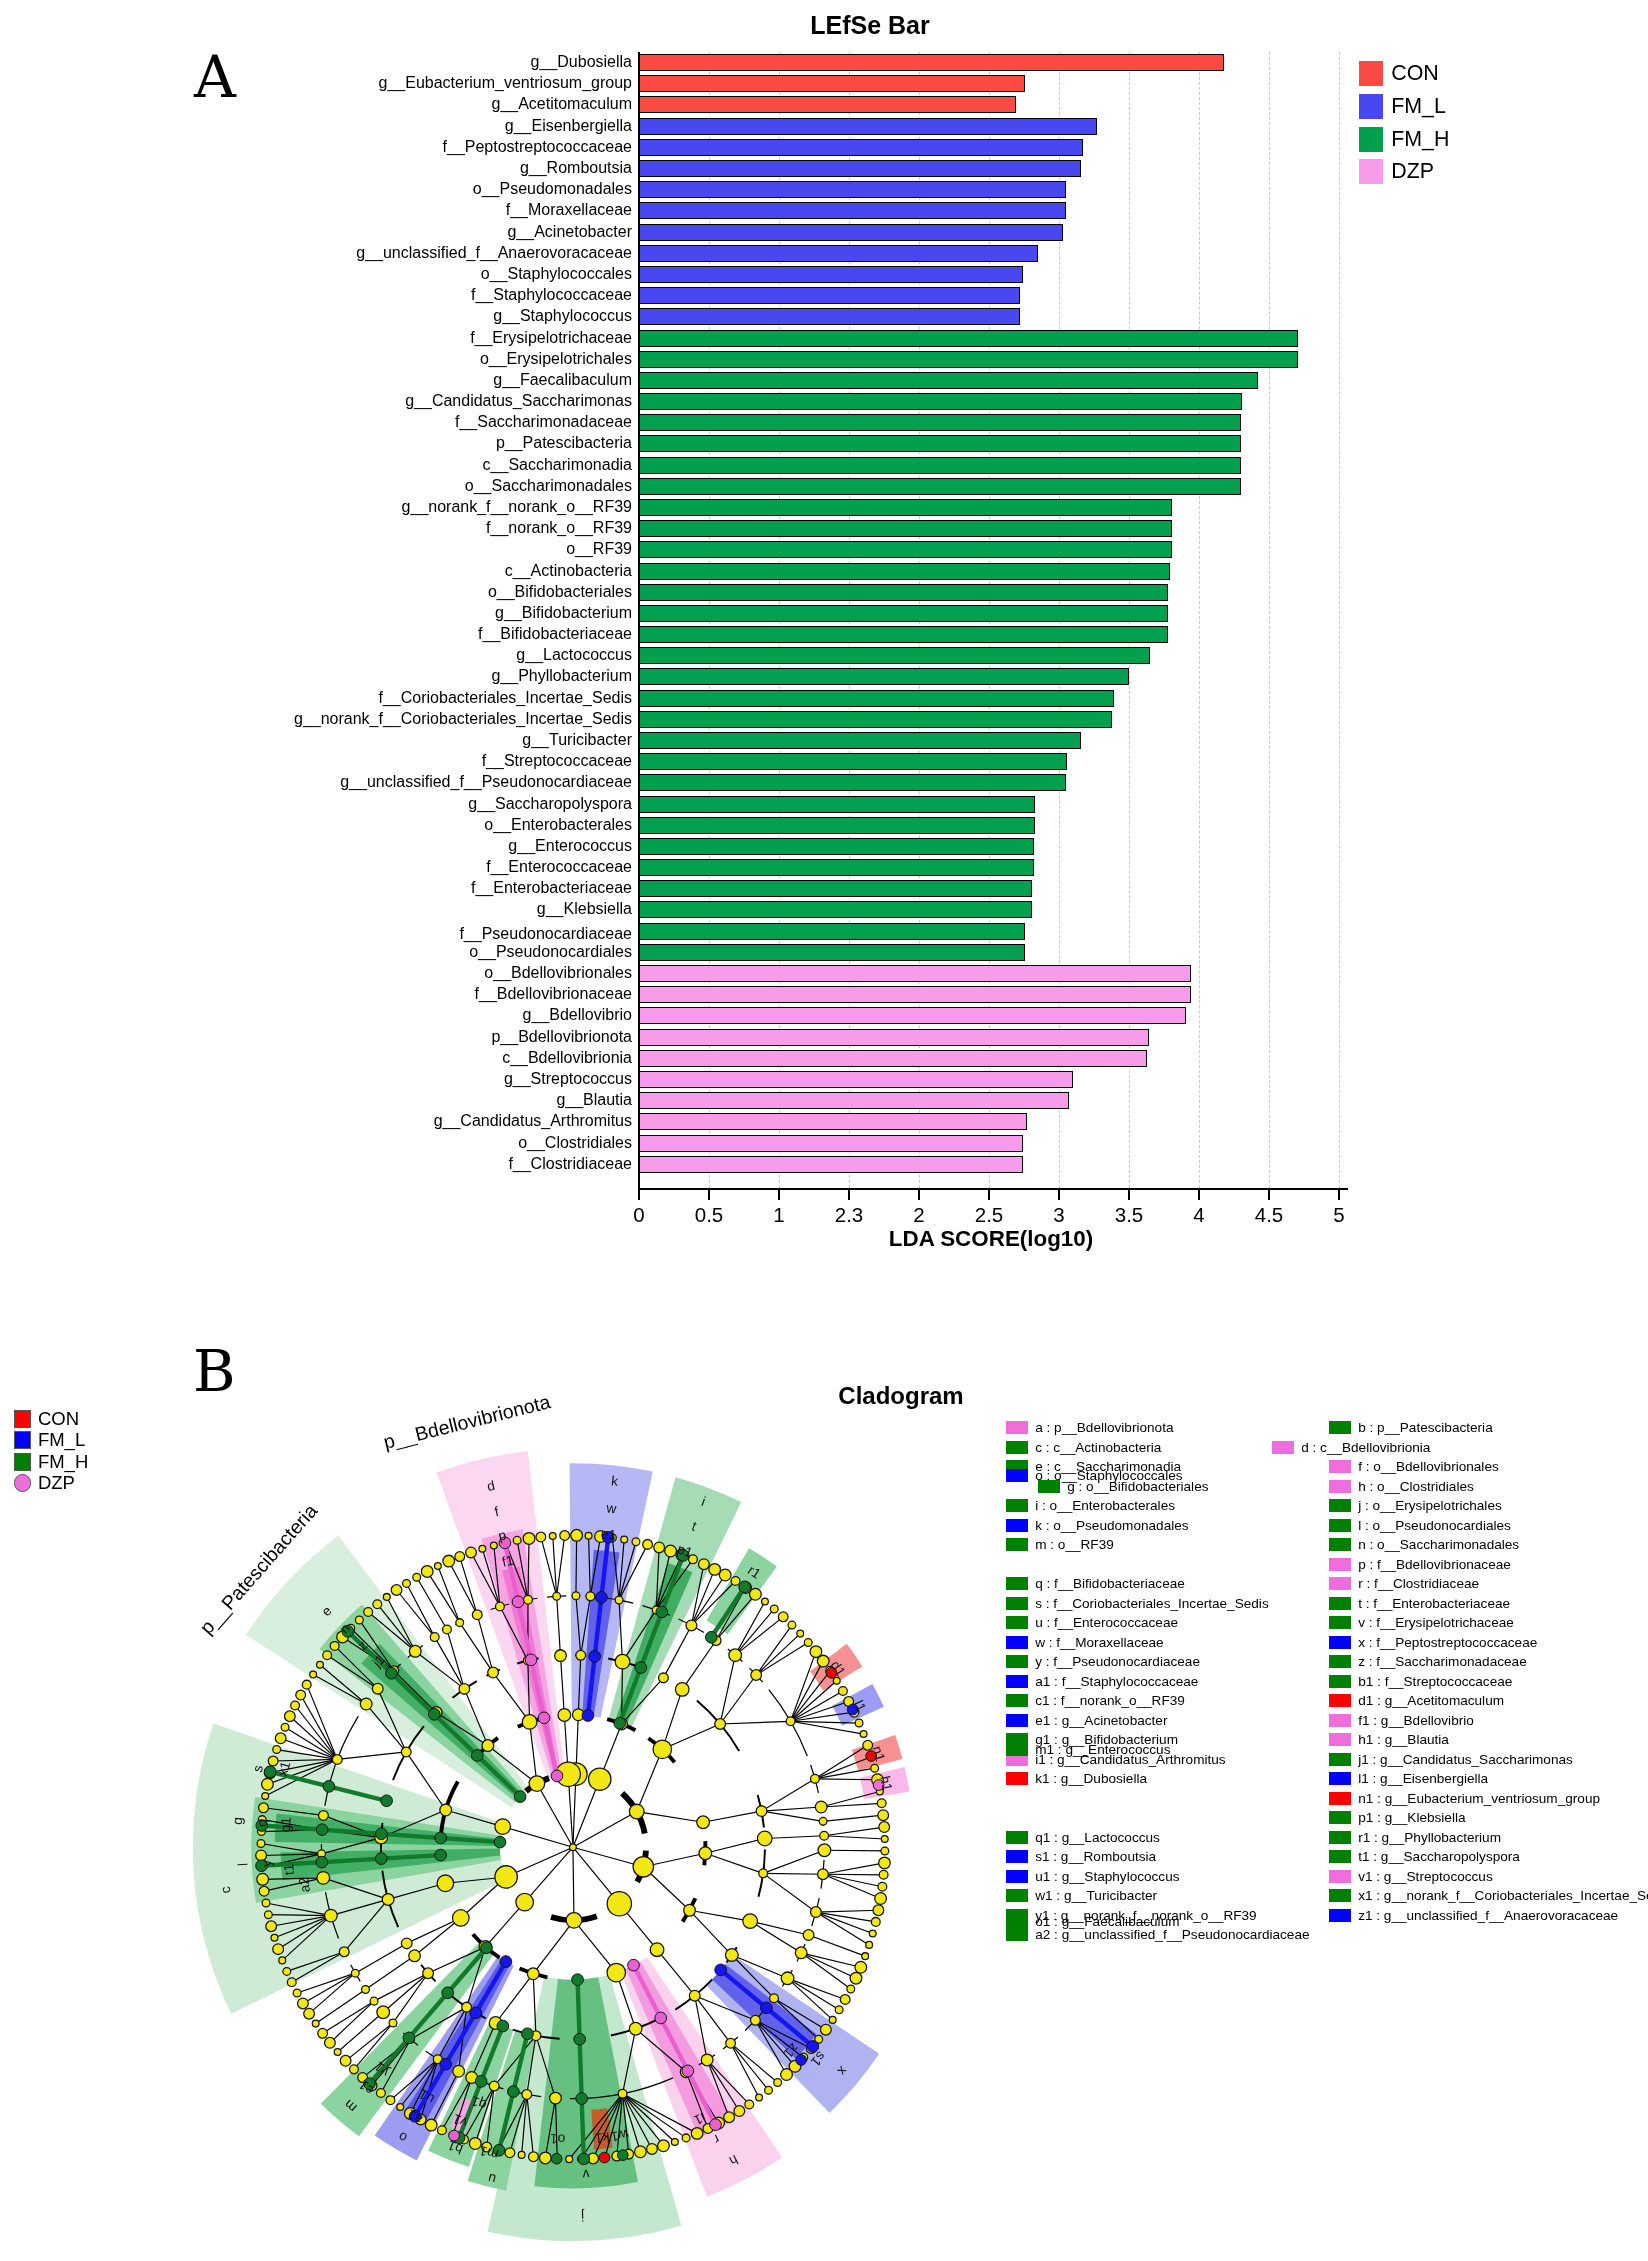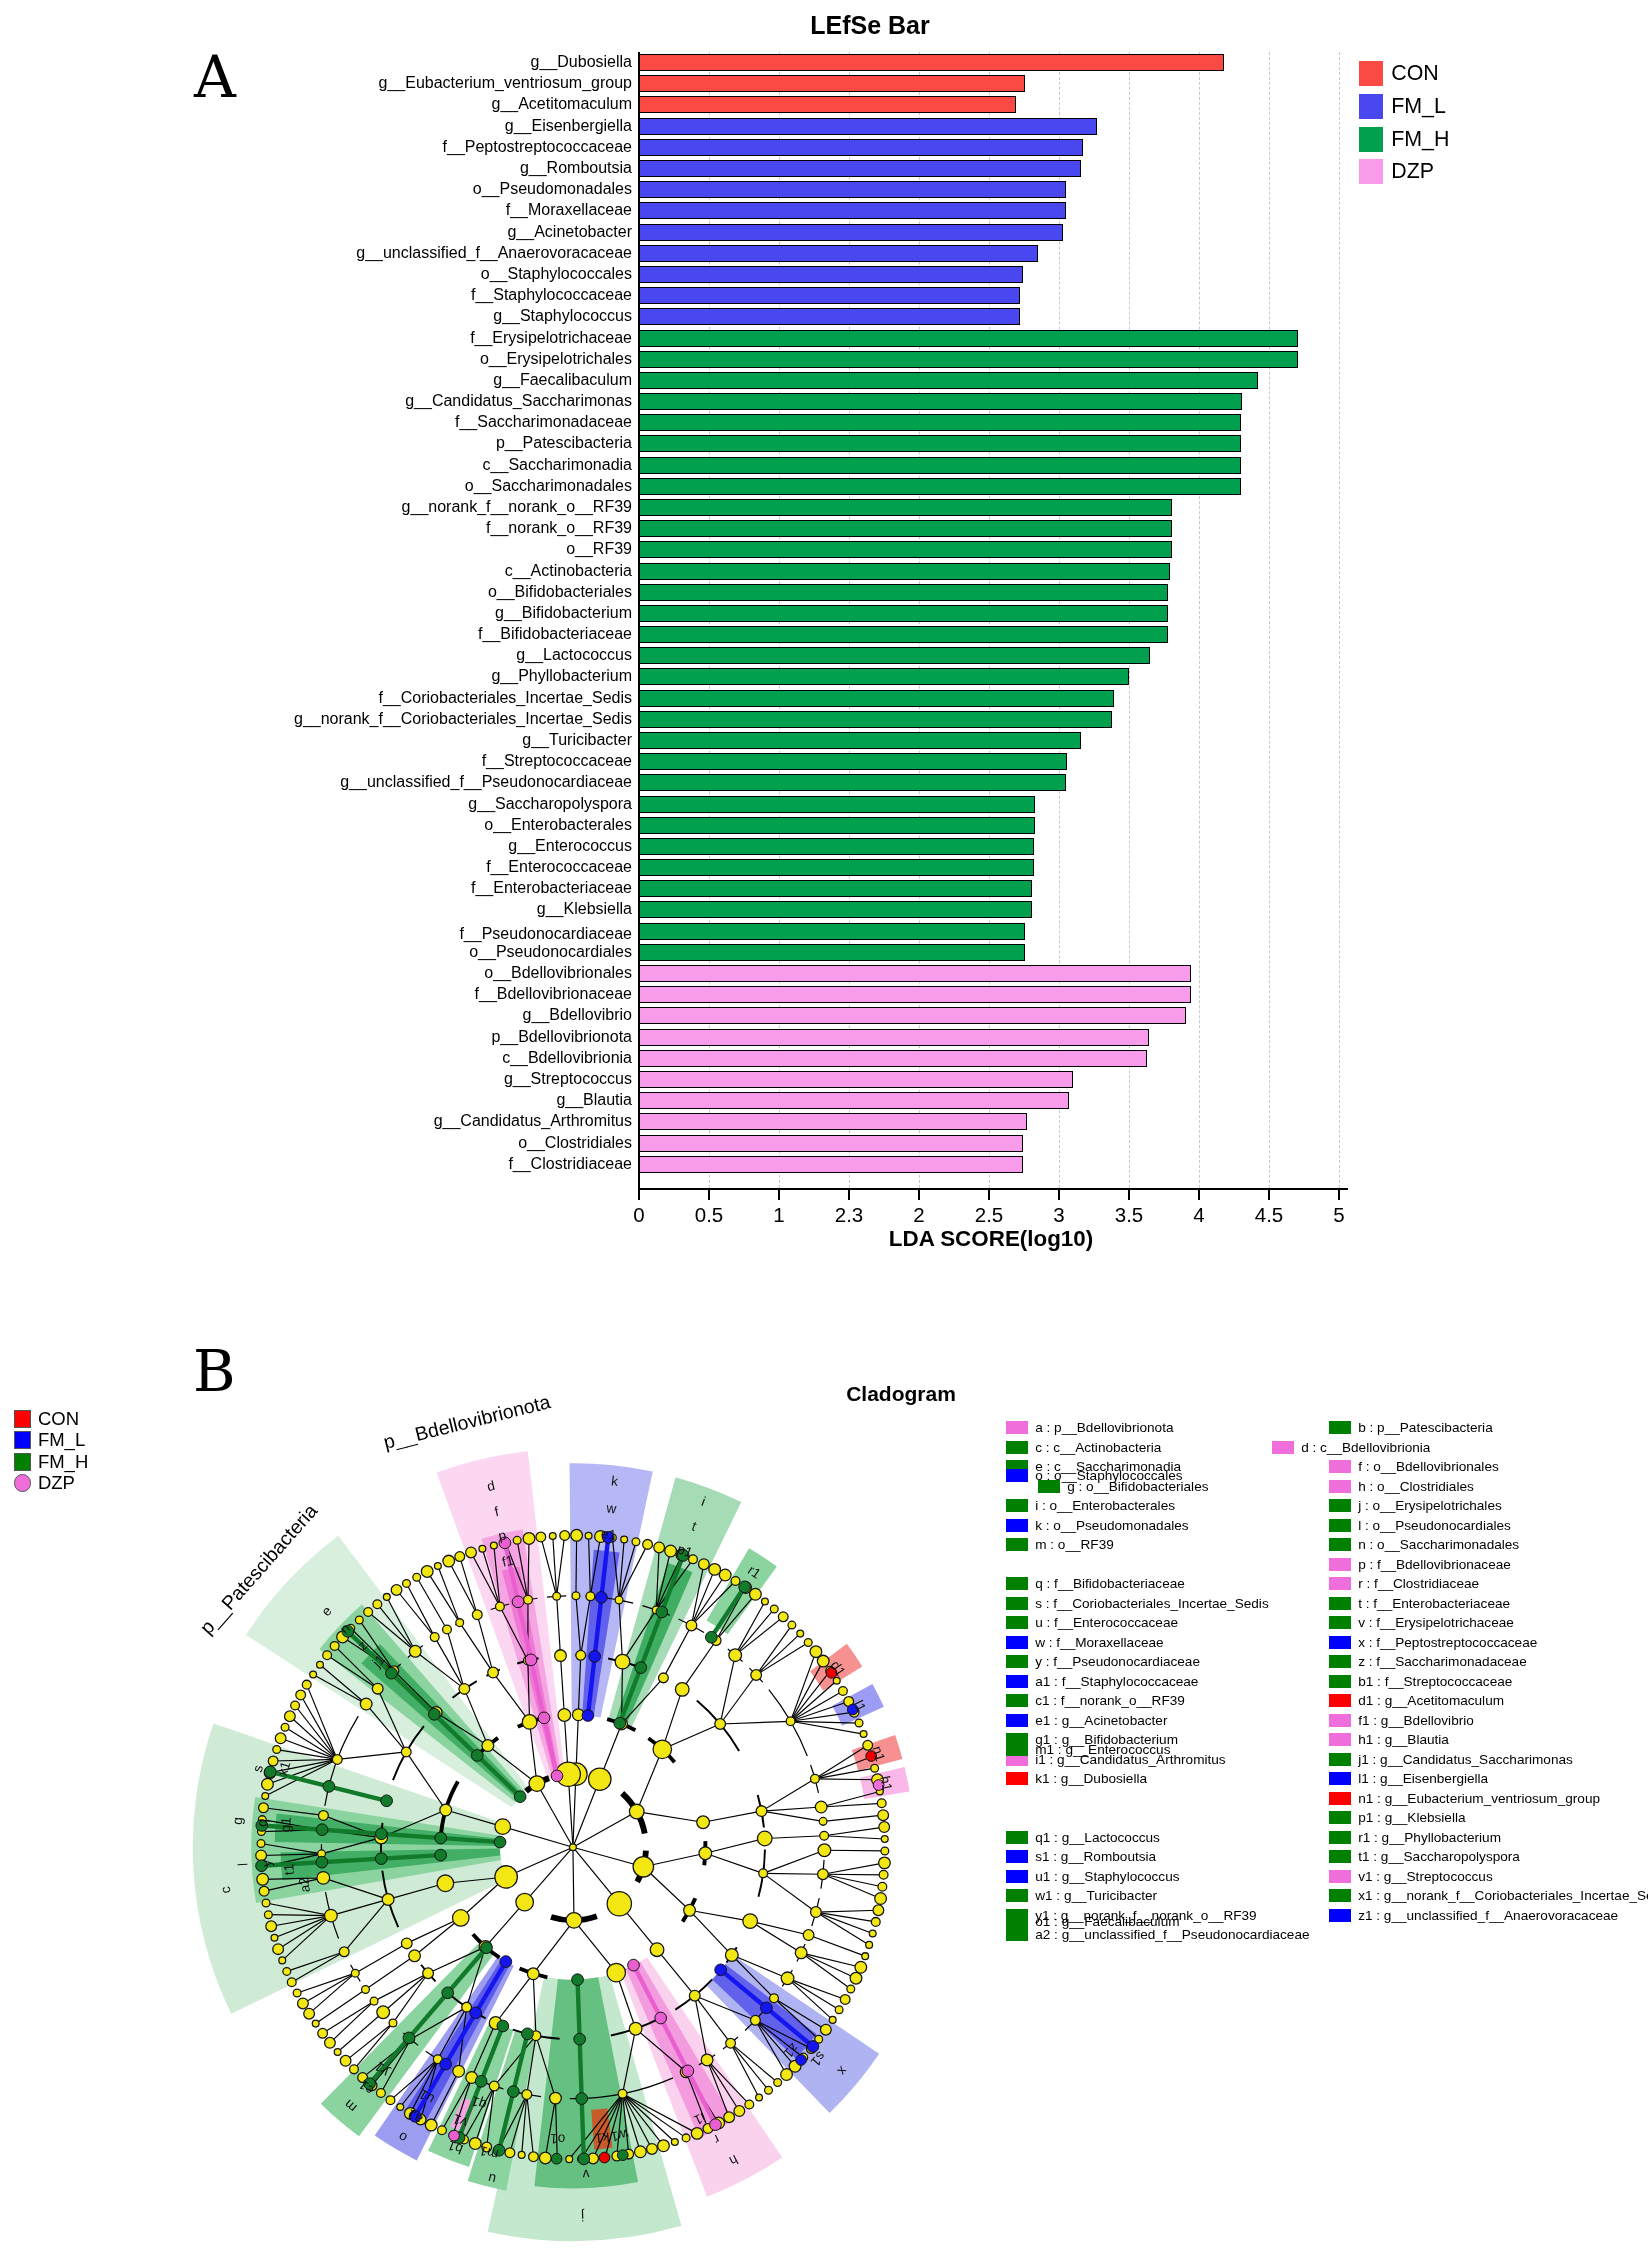--- a/index.html
+++ b/index.html
@@ -193,21 +193,21 @@
              <span class="legendA-chip" style="background:#00A04E"></span>
              <span class="legendA-label">FM_H</span>
       </div>
       <div class="legendA-item" style="top:159px">
              <span class="legendA-chip" style="background:#F79BEA"></span>
              <span class="legendA-label">DZP</span>
       </div>
     </div>
 
   <div class="abs panel-letter" style="left:193px;top:1337px;">B</div>
-  <div class="abs chart-title" style="left:901px;top:1382px;font-size:21px;">Cladogram</div>
+  <div class="abs chart-title" style="left:901px;top:1382px;font-size:24px;">Cladogram</div>
 
   <div id="pb-group-legend" class="abs">
       <div class="legendB-group-item" style="top:1409px">
              <span class="legendB-group-chip" style="background:#FF0000;"></span>
              <span style="font-size:18.5px;">CON</span>
       </div>
       <div class="legendB-group-item" style="top:1430px">
              <span class="legendB-group-chip" style="background:#0000FF;"></span>
              <span style="font-size:18.5px;">FM_L</span>
       </div>

